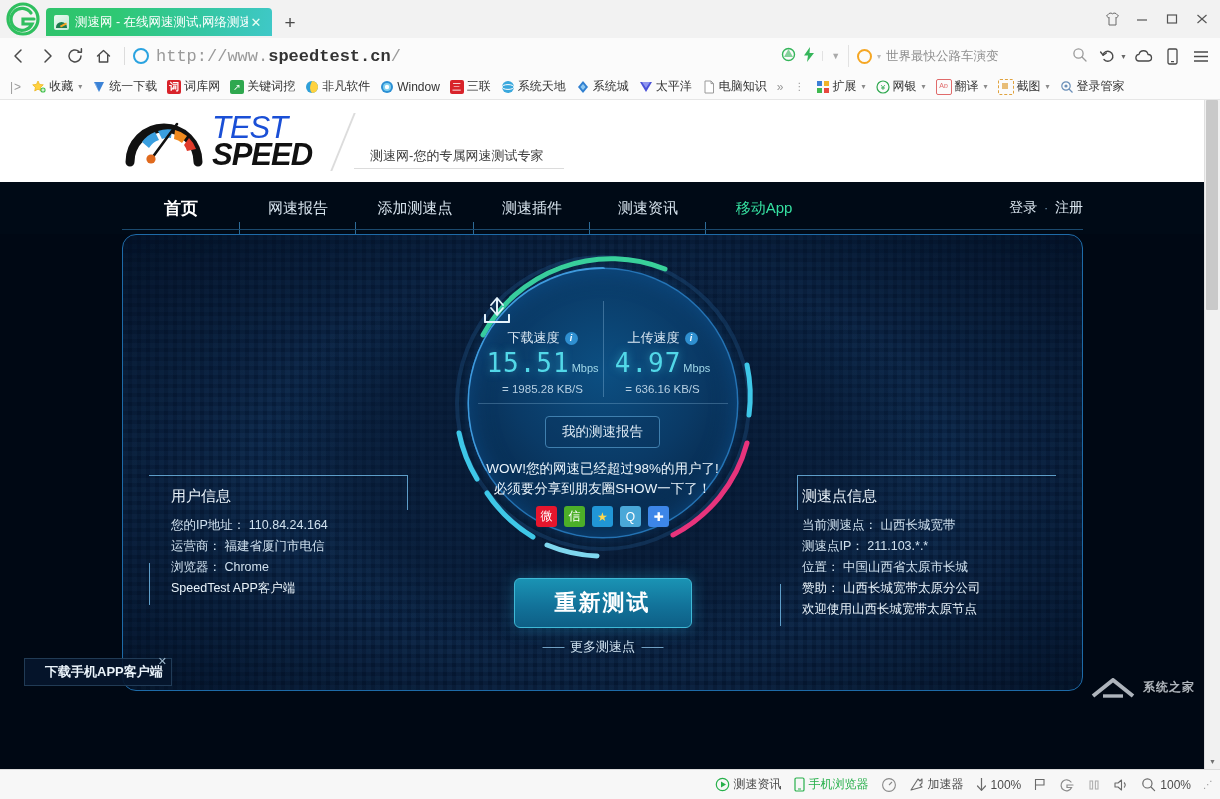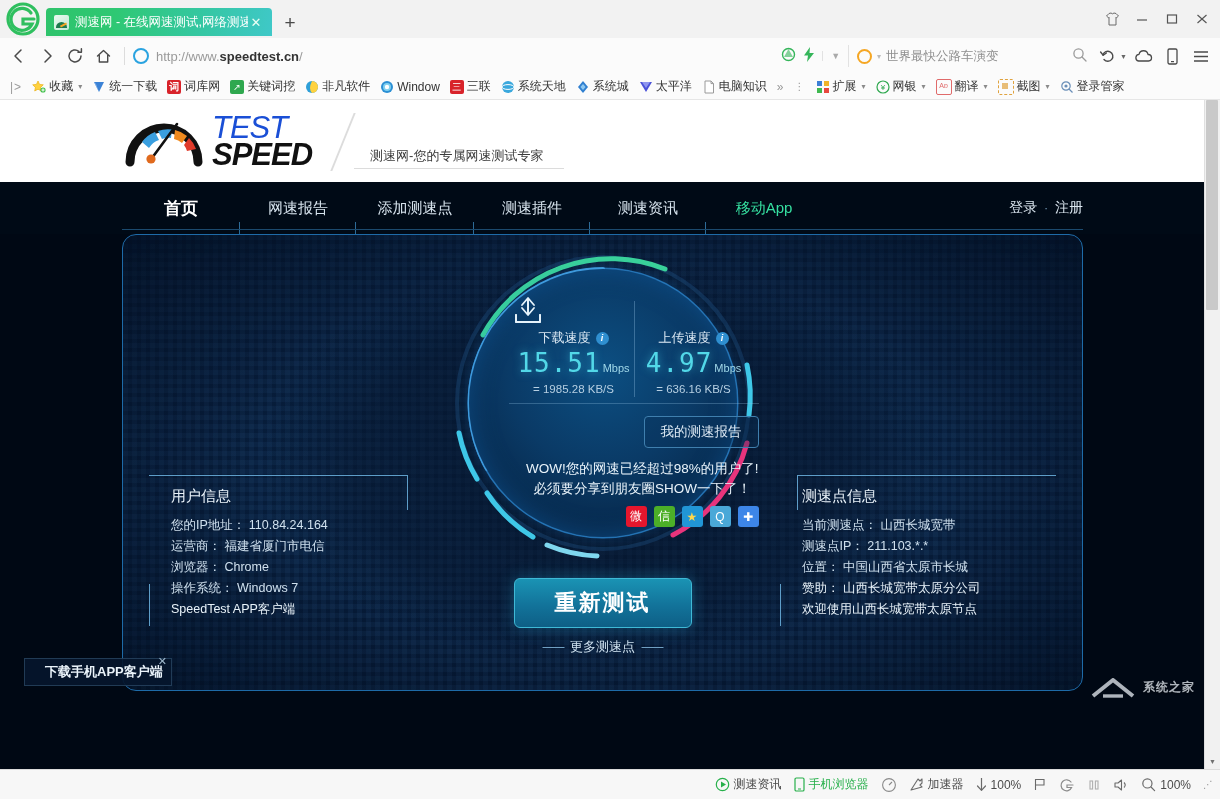--- a/index.html
+++ b/index.html
@@ -34,21 +34,21 @@
   .wc{width:28px;height:26px;display:flex;align-items:center;justify-content:center;color:#555;font-size:13px;cursor:pointer;}
   .wc svg{display:block;}
 
   
   .navbar{height:36px;background:#fbfbfb;display:flex;align-items:center;padding:0 6px;box-sizing:border-box;gap:2px;}
   .navbtn{width:26px;height:26px;display:flex;align-items:center;justify-content:center;color:#5a5a5a;cursor:pointer;}
   .navbtn svg{display:block;}
   .urlwrap{flex:1;display:flex;align-items:center;height:26px;margin-left:6px;position:relative;}
   .url-sep{width:1px;height:18px;background:#dcdcdc;margin-right:8px;}
   .secure-ico{width:16px;height:16px;border-radius:50%;border:2.4px solid #2aa3e0;box-sizing:border-box;margin-right:7px;flex:0 0 auto;}
-  .url-text{font-size:13px;color:#9a9a9a;white-space:nowrap;}
+  .url-text{font-size:17px;color:#9a9a9a;white-space:nowrap;font-family:Liberation Mono, monospace;}
   .url-text b{color:#333;font-weight:700;}
   .urlicons{display:flex;align-items:center;gap:7px;margin-right:6px;}
   .search-box{display:flex;align-items:center;gap:5px;min-width:230px;padding-left:8px;border-left:1px solid #e2e2e2;height:22px;}
   .sb-logo{width:15px;height:15px;border-radius:50%;border:2.6px solid #f5a623;box-sizing:border-box;flex:0 0 auto;}
   .sb-text{font-size:12.5px;color:#8e8e8e;white-space:nowrap;}
   .rightnav{display:flex;align-items:center;gap:3px;padding-left:6px;}
 
   
   .bookmarks{height:26px;background:#fbfbfb;display:flex;align-items:center;padding:0 6px;box-sizing:border-box;
              border-bottom:1px solid #e6e6e6;gap:2px;font-size:12px;color:#333;}
@@ -103,21 +103,21 @@
             mask-image:radial-gradient(ellipse 70% 75% at 50% 55%, #000 25%, rgba(0,0,0,0.55) 60%, rgba(0,0,0,0.18) 100%);
     opacity:.9;}
   .vignette{position:absolute;inset:0;background:radial-gradient(ellipse 46% 58% at 50% 50%, rgba(4,18,40,0.92) 0%, rgba(4,18,40,0.55) 55%, rgba(4,18,40,0) 78%);}
 
   
   .gauge{position:absolute;left:50%;top:12px;transform:translateX(-50%);width:312px;height:312px;}
   .gauge svg{position:absolute;left:0;top:0;}
   .gauge-core{position:absolute;left:22px;top:22px;width:268px;height:268px;border-radius:50%;
     background:radial-gradient(circle at 50% 38%, #0c4f82 0%, #0a3a66 45%, #07294c 75%, #06203e 100%);
     box-shadow:0 0 26px rgba(20,110,190,.45) inset, 0 0 14px rgba(30,140,220,.30);}
-  .gauge-inner{position:absolute;inset:0;display:flex;flex-direction:column;align-items:flex-end;padding-top:50px;box-sizing:border-box;}
+  .gauge-inner{position:absolute;inset:0;display:flex;flex-direction:column;align-items:center;padding-top:50px;box-sizing:border-box;}
 
   .speeds{display:flex;width:250px;justify-content:center;position:relative;}
   .speeds:after{content:"";position:absolute;left:50%;top:4px;width:1px;height:96px;background:rgba(150,195,230,.35);}
   .speedcol{width:120px;display:flex;flex-direction:column;align-items:center;}
   .arrow-ico{height:30px;display:flex;align-items:flex-end;justify-content:center;}
   .spd-label{display:flex;align-items:center;gap:5px;margin-top:2px;}
   .spd-label .txt{font-size:13px;color:#dce9f4;}
   .info-i{width:13px;height:13px;border-radius:50%;background:#2f8fd0;color:#fff;font-size:9px;line-height:13px;
           text-align:center;font-style:italic;font-weight:700;cursor:pointer;}
   .spd-value{display:flex;align-items:baseline;margin-top:3px;}
@@ -607,21 +607,20 @@
             <span class="mp-line"></span>
           </div>
 
           <div class="infobox left">
             <span class="brk tl"></span>
             <span class="brk bl"></span>
             <div class="ib-title">用户信息</div>
             <div class="ib-line">您的IP地址： 110.84.24.164</div>
             <div class="ib-line">运营商： 福建省厦门市电信</div>
             <div class="ib-line">浏览器： Chrome</div>
-            <div class="ib-line">操作系统： Windows 7</div>
             <div class="ib-line strong">SpeedTest APP客户端</div>
           </div>
 
           <div class="infobox right">
             <span class="brk tr"></span>
             <span class="brk br"></span>
             <div class="ib-title">测速点信息</div>
             <div class="ib-line">当前测速点： 山西长城宽带</div>
             <div class="ib-line">测速点IP： 211.103.*.*</div>
             <div class="ib-line">位置： 中国山西省太原市长城</div>

